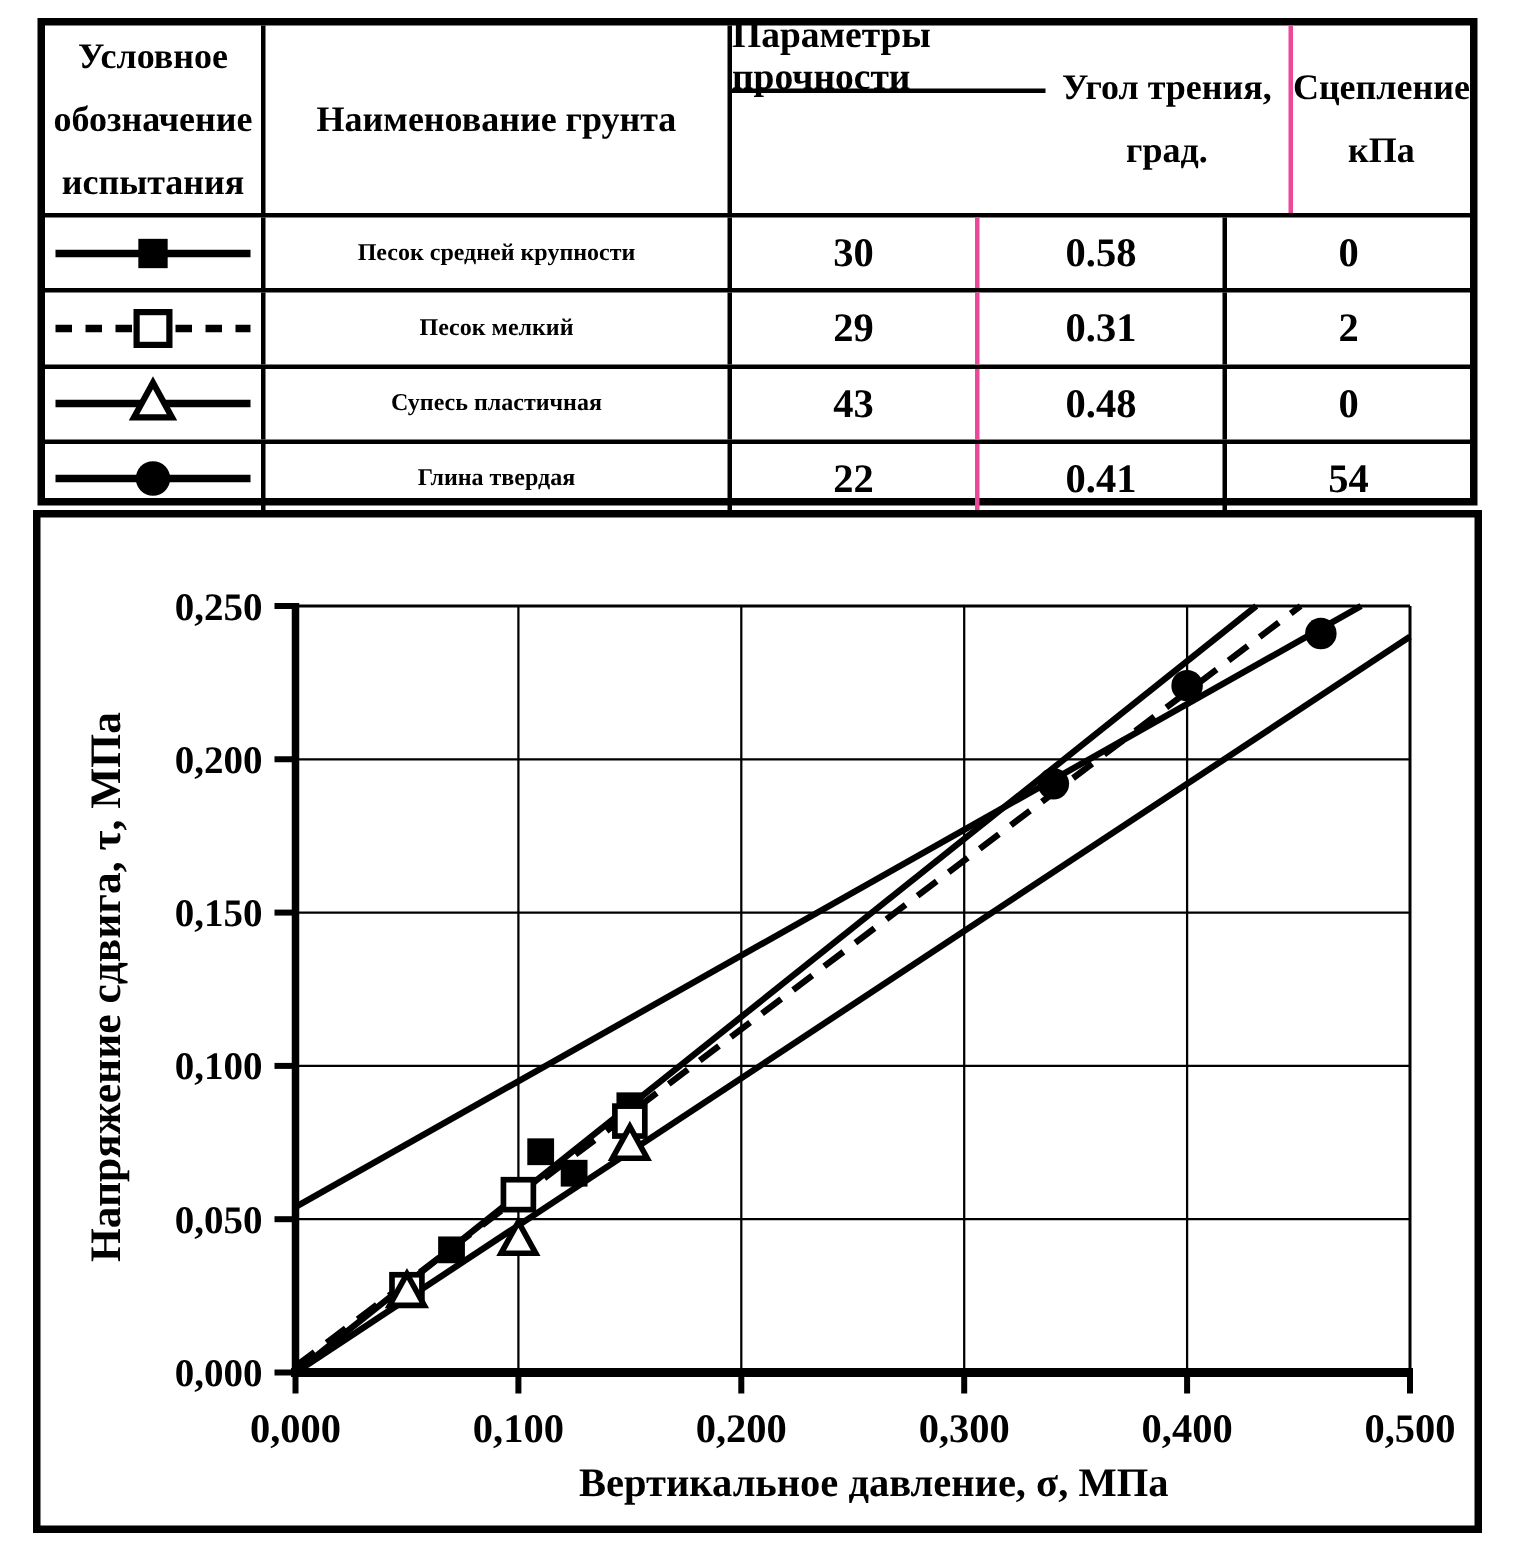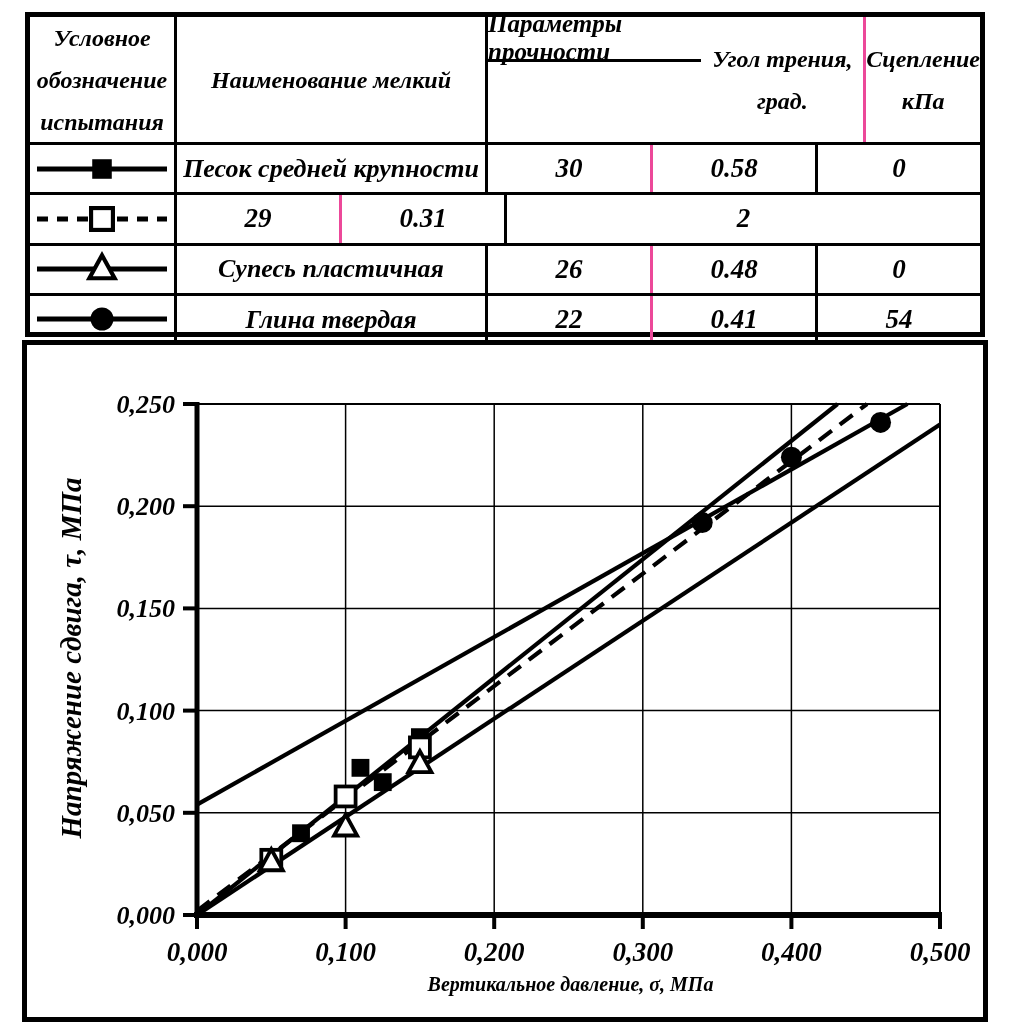--- a/index.html
+++ b/index.html
@@ -1,63 +1,63 @@
 <!DOCTYPE html>
 <html><head>
 <meta charset="utf-8">
 <style>
   html,body{margin:0;padding:0;}
   body{font-family:"Liberation Serif","DejaVu Serif",serif;font-weight:bold;color:#000;}
-  .page{position:relative;width:1010px;height:1033px;background:#ffffff;overflow:hidden;font-style:italic;}
+  .page{position:relative;width:1010px;height:1033px;background:#ffffff;overflow:hidden;}
 
   
   .table-frame{position:absolute;left:25px;top:12px;width:960px;height:325px;
     border:5px solid #000;box-sizing:border-box;display:flex;flex-direction:column;background:#fff;}
   .thead{display:flex;height:128px;border-bottom:3px solid #000;box-sizing:border-box;}
   .trow{display:flex;flex:1;border-bottom:3px solid #000;box-sizing:border-box;}
   .trow:last-child{border-bottom:none;}
   .cell{box-sizing:border-box;display:flex;flex-direction:column;align-items:center;justify-content:center;
     text-align:center;line-height:1.75;}
   .c1{width:147px;border-right:3px solid #000;}
   .c2{width:311px;border-right:3px solid #000;}
   .c3{width:165px;border-right:3px solid #ec4899;}
   .c4{width:165px;border-right:3px solid #000;}
   .c5{flex:1;}
   .params{flex:1;display:flex;}
   .params-title{height:45px;border-bottom:3px solid #000;box-sizing:border-box;
     display:flex;align-items:center;justify-content:center;font-size:25px;}
   .params-sub{flex:1;display:flex;}
   .head{font-size:24px;}
-  .name-cell{font-size:26px;}
+  .name-cell{font-size:16px;}
   .num-cell{font-size:27px;}
   .sym-cell svg{display:block;}
 
   
   .chart-frame{position:absolute;left:22px;top:340px;width:966px;height:682px;
     border:5px solid #000;box-sizing:border-box;background:#fff;}
   .chart-inner{position:relative;width:956px;height:672px;overflow:hidden;}
   #chart-svg{position:absolute;left:0;top:0;}
   #chart-svg text{font-family:"Liberation Serif","DejaVu Serif",serif;font-weight:bold;fill:#000;}
-  .x-title{position:absolute;left:172px;top:628px;width:743px;text-align:center;font-size:20px;}
+  .x-title{position:absolute;left:184px;top:628px;width:743px;text-align:center;font-size:27px;}
   .y-title{position:absolute;left:-234px;top:295px;width:560px;height:36px;
     transform:rotate(-90deg);text-align:center;font-size:29px;}
 </style>
 </head>
 <body>
 
 <div class="page">
 
   <div class="table-frame">
     <div class="thead">
       <div class="cell c1 head">
         <span>Условное</span>
         <span>обозначение</span>
         <span>испытания</span>
       </div>
-      <div class="cell c2 head">Наименование мелкий</div>
+      <div class="cell c2 head">Наименование грунта</div>
       <div class="params">
         <div class="params-title">Параметры прочности</div>
         <div class="params-sub">
           <div class="cell c3 head">
             <span>Угол трения,</span>
             <span>град.</span>
           </div>
           <div class="cell c5 head">
             <span>Сцепление</span>
             <span>кПа</span>
@@ -78,33 +78,34 @@
       <div class="cell c4 num-cell">0.58</div>
       <div class="cell c5 num-cell">0</div>
     </div>
     <div class="trow">
       <div class="cell c1 sym-cell">
           <svg width="150" height="44">
             <line x1="10" y1="22" x2="140" y2="22" stroke="#000000" stroke-width="5" stroke-dasharray="11 9"></line>
             <rect x="64.075" y="11.075000000000001" width="21.849999999999998" height="21.849999999999998" fill="#ffffff" stroke="#000000" stroke-width="4.14"></rect>
           </svg>
         </div>
+      <div class="cell c2 name-cell">Песок мелкий</div>
       <div class="cell c3 num-cell">29</div>
       <div class="cell c4 num-cell">0.31</div>
       <div class="cell c5 num-cell">2</div>
     </div>
     <div class="trow">
       <div class="cell c1 sym-cell">
           <svg width="150" height="44">
             <line x1="10" y1="22" x2="140" y2="22" stroke="#000000" stroke-width="5"></line>
             <polygon points="75,8.200000000000001 87.65,31.2 62.35,31.2" fill="#ffffff" stroke="#000000" stroke-width="4.14"></polygon>
           </svg>
         </div>
       <div class="cell c2 name-cell">Супесь пластичная</div>
-      <div class="cell c3 num-cell">26</div>
+      <div class="cell c3 num-cell">43</div>
       <div class="cell c4 num-cell">0.48</div>
       <div class="cell c5 num-cell">0</div>
     </div>
     <div class="trow">
       <div class="cell c1 sym-cell">
           <svg width="150" height="44">
             <line x1="10" y1="22" x2="140" y2="22" stroke="#000000" stroke-width="5"></line>
             <circle cx="75" cy="22" r="11.5" fill="#000000"></circle>
           </svg>
         </div>

